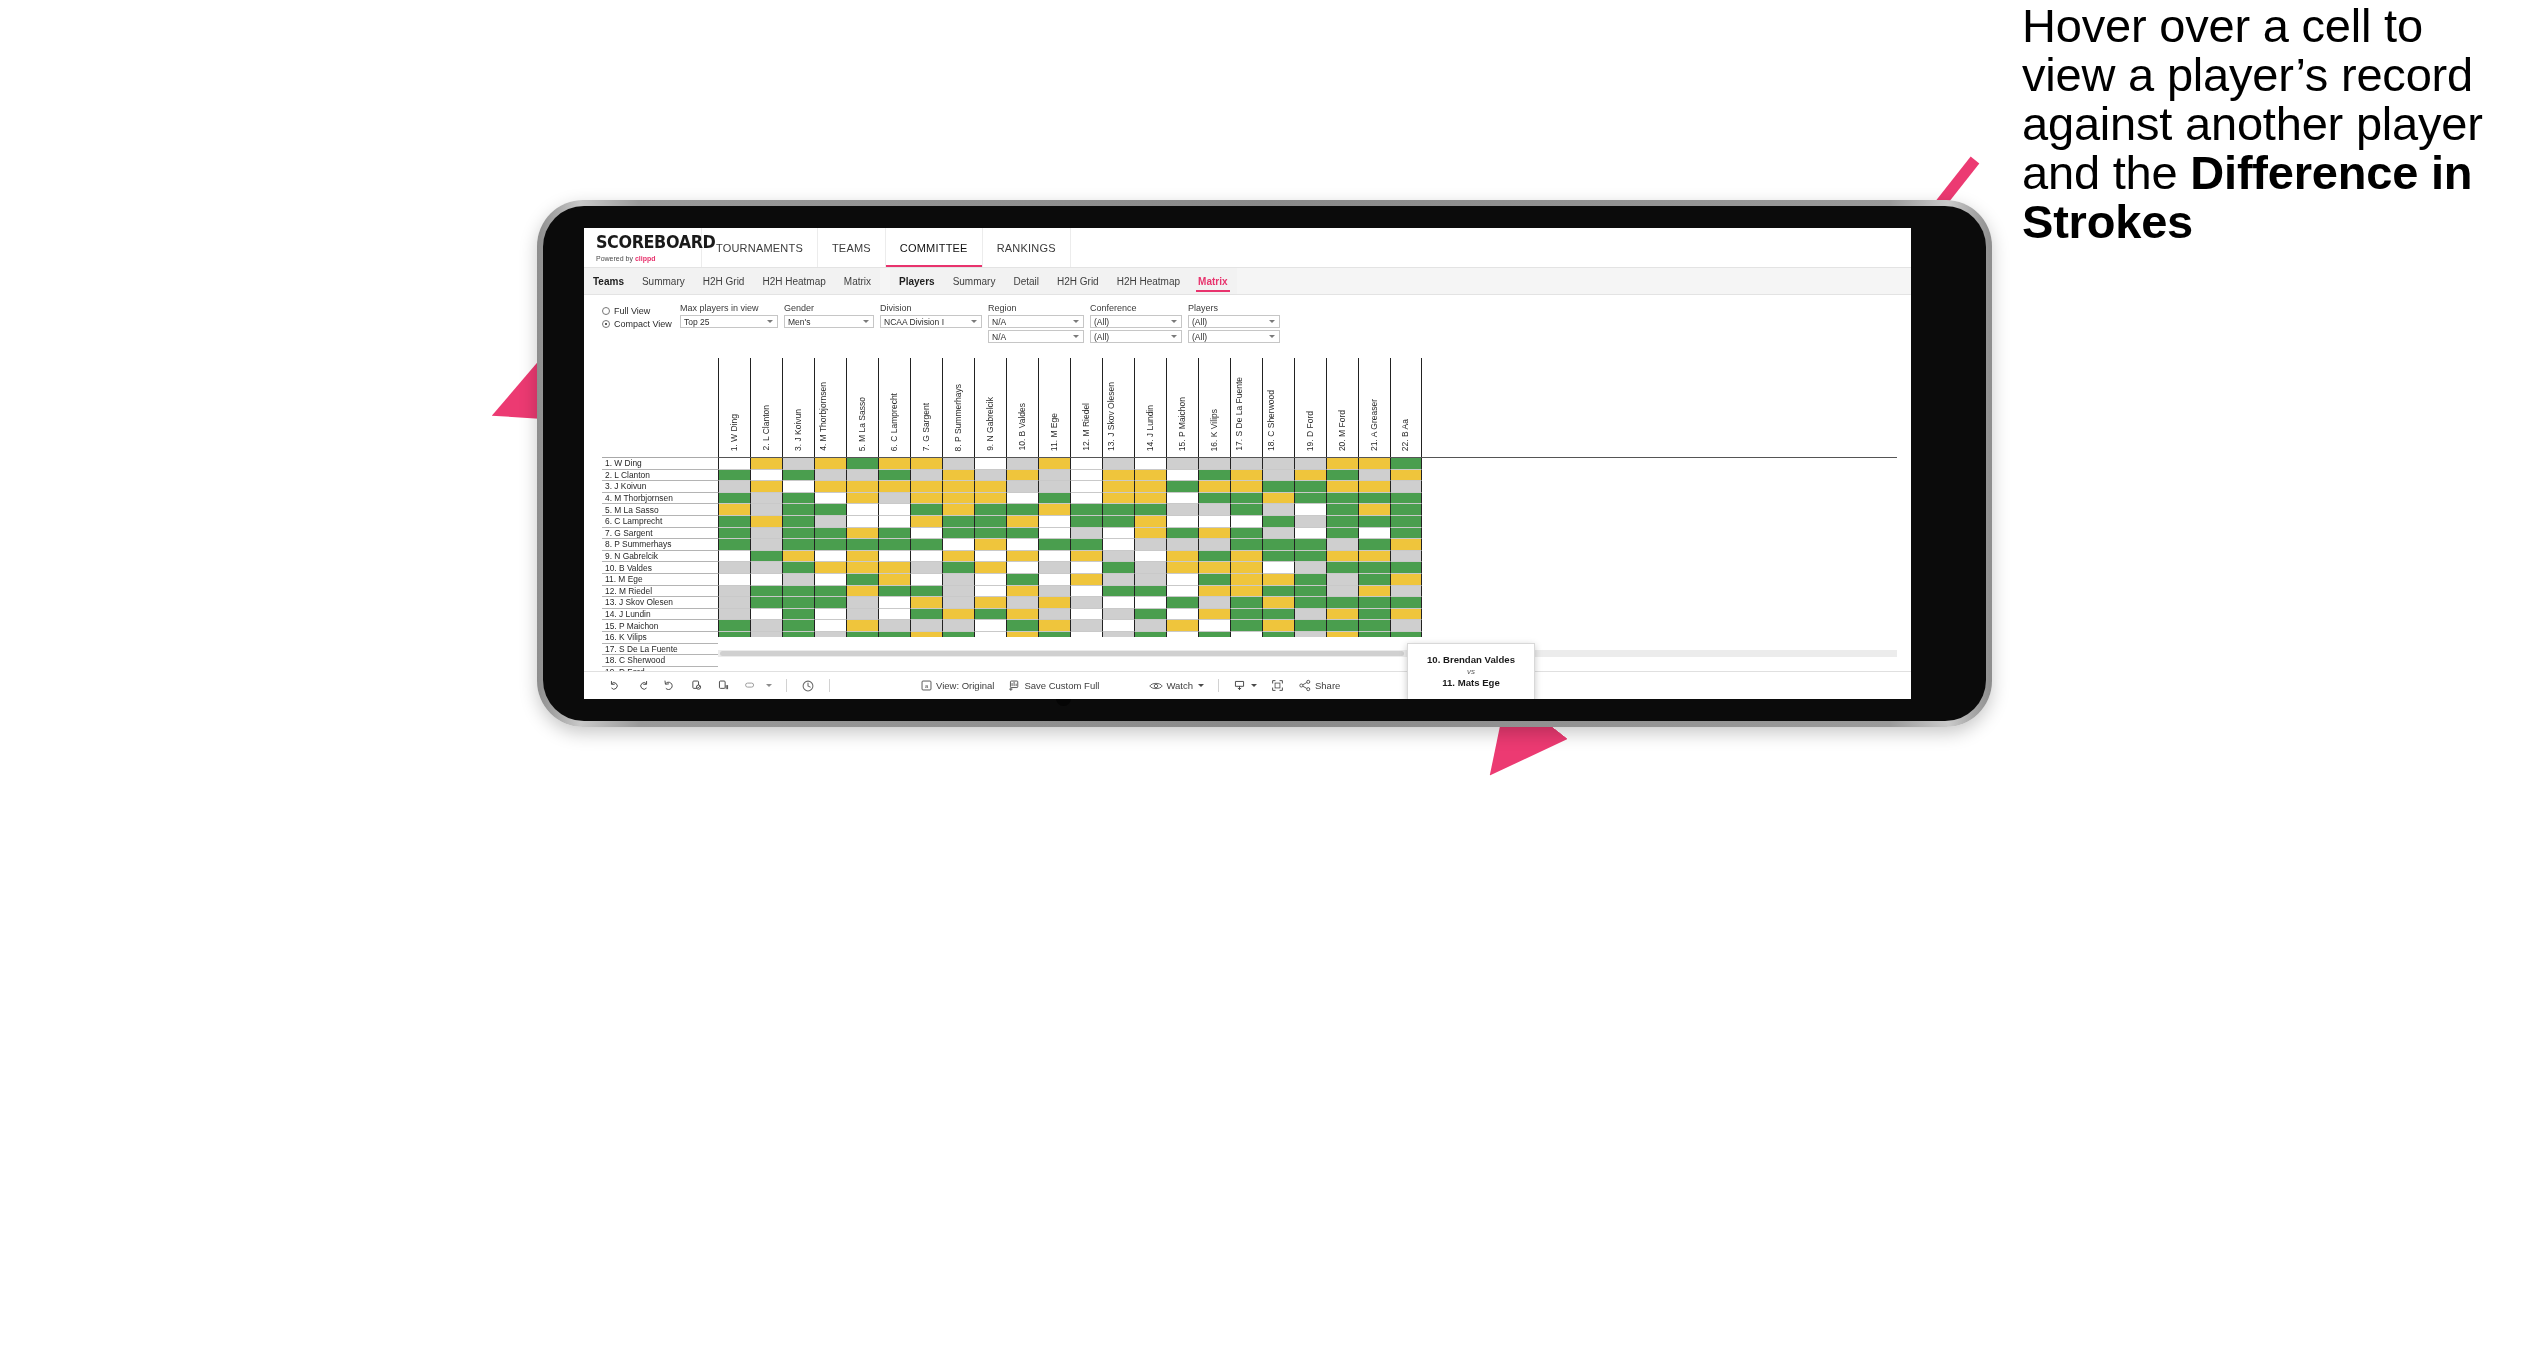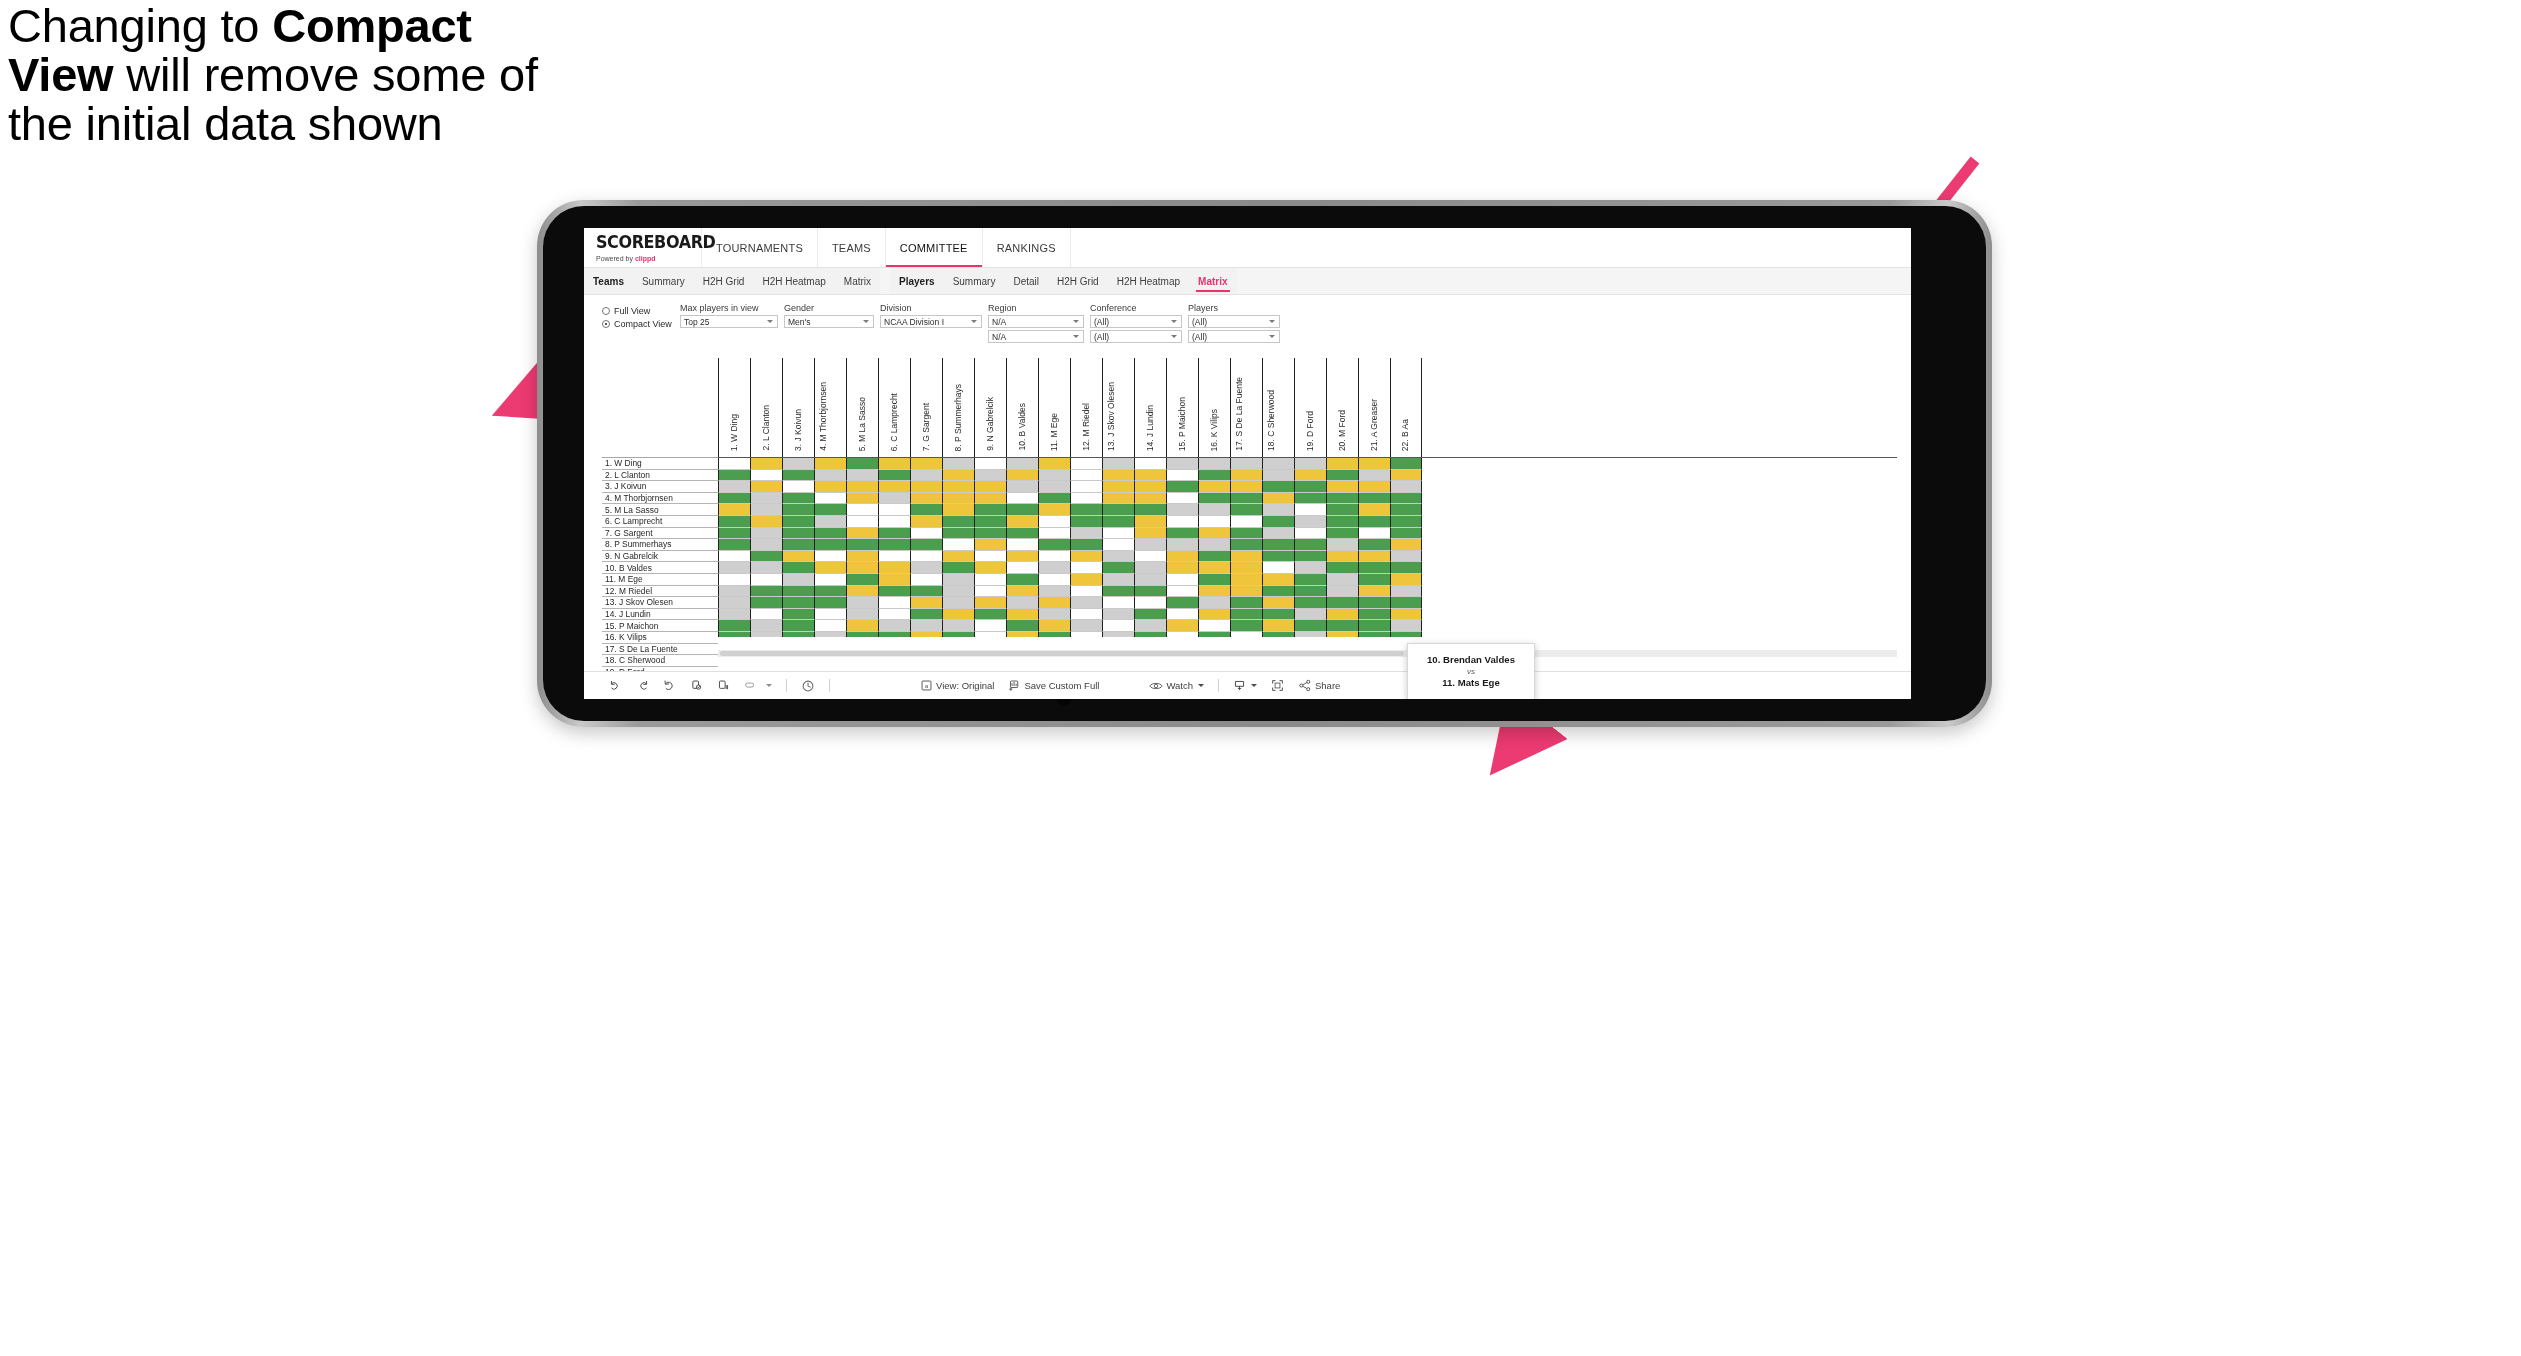--- a/index.html
+++ b/index.html
@@ -217,24 +217,24 @@
   .tb-sep { width: 1px; height: 13px; background: #d2d2d2; margin: 0 7px; }
   .tb svg { display: block; }
   .spacer-1 { width: 76px; }
   .spacer-2 { width: 36px; }
 </style>
 </head>
 <body>
 
 <div id="stage">
 
-  <div class="annot" id="annot-left">
-    <span>Changing to </span><b>Compact View</b><span> will remove some of the initial data shown</span>
+
+  <div class="annot" id="annot-right">
+    <span>Hover over a cell to view a player’s record against another player and the </span><b>Difference in Strokes</b>
   </div>
-
 
   <svg class="arrow" id="arrow-left" style="left:470px; top:260px; width:360px; height:180px;" viewBox="0 0 360 180">
     <defs>
       <marker id="ah1" markerWidth="7" markerHeight="7" refX="5.2" refY="3.5" orient="auto">
         <path d="M0,0 L7,3.5 L0,7 z" fill="#ec3a72"></path>
       </marker>
     </defs>
     <line x1="355" y1="15" x2="40" y2="148" stroke="#ec3a72" stroke-width="11" marker-end="url(#ah1)"></line>
   </svg>
 

